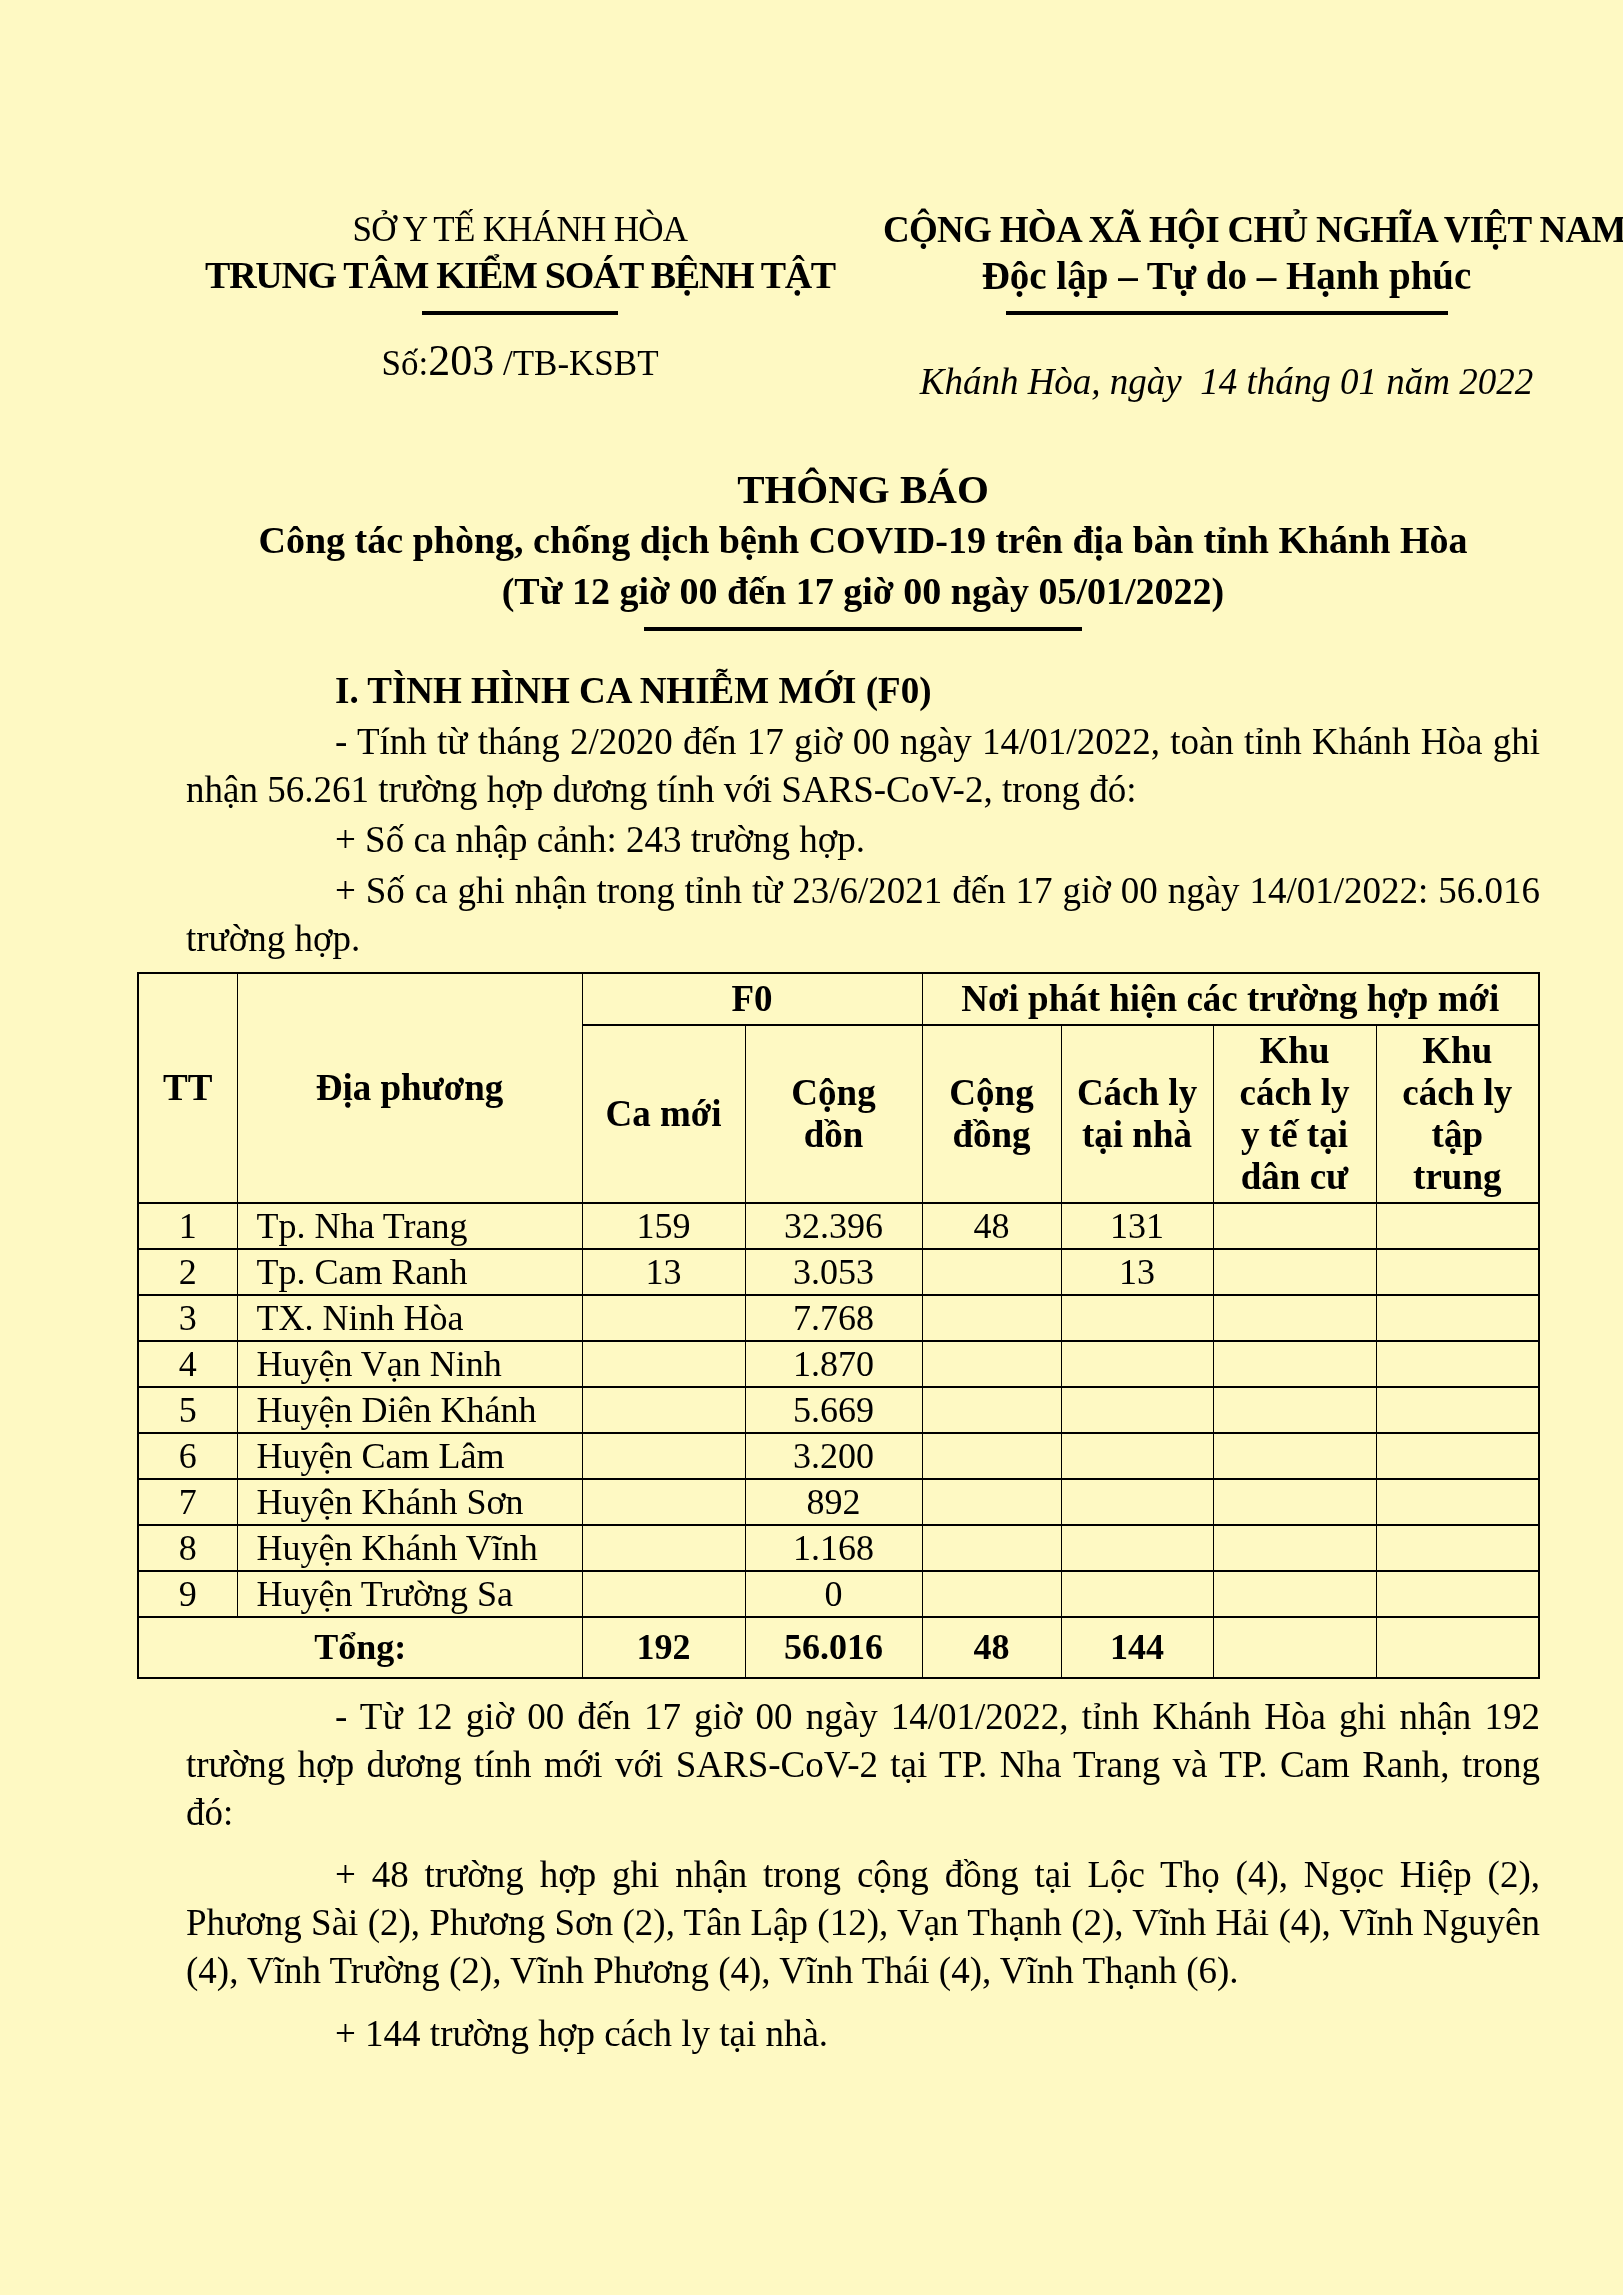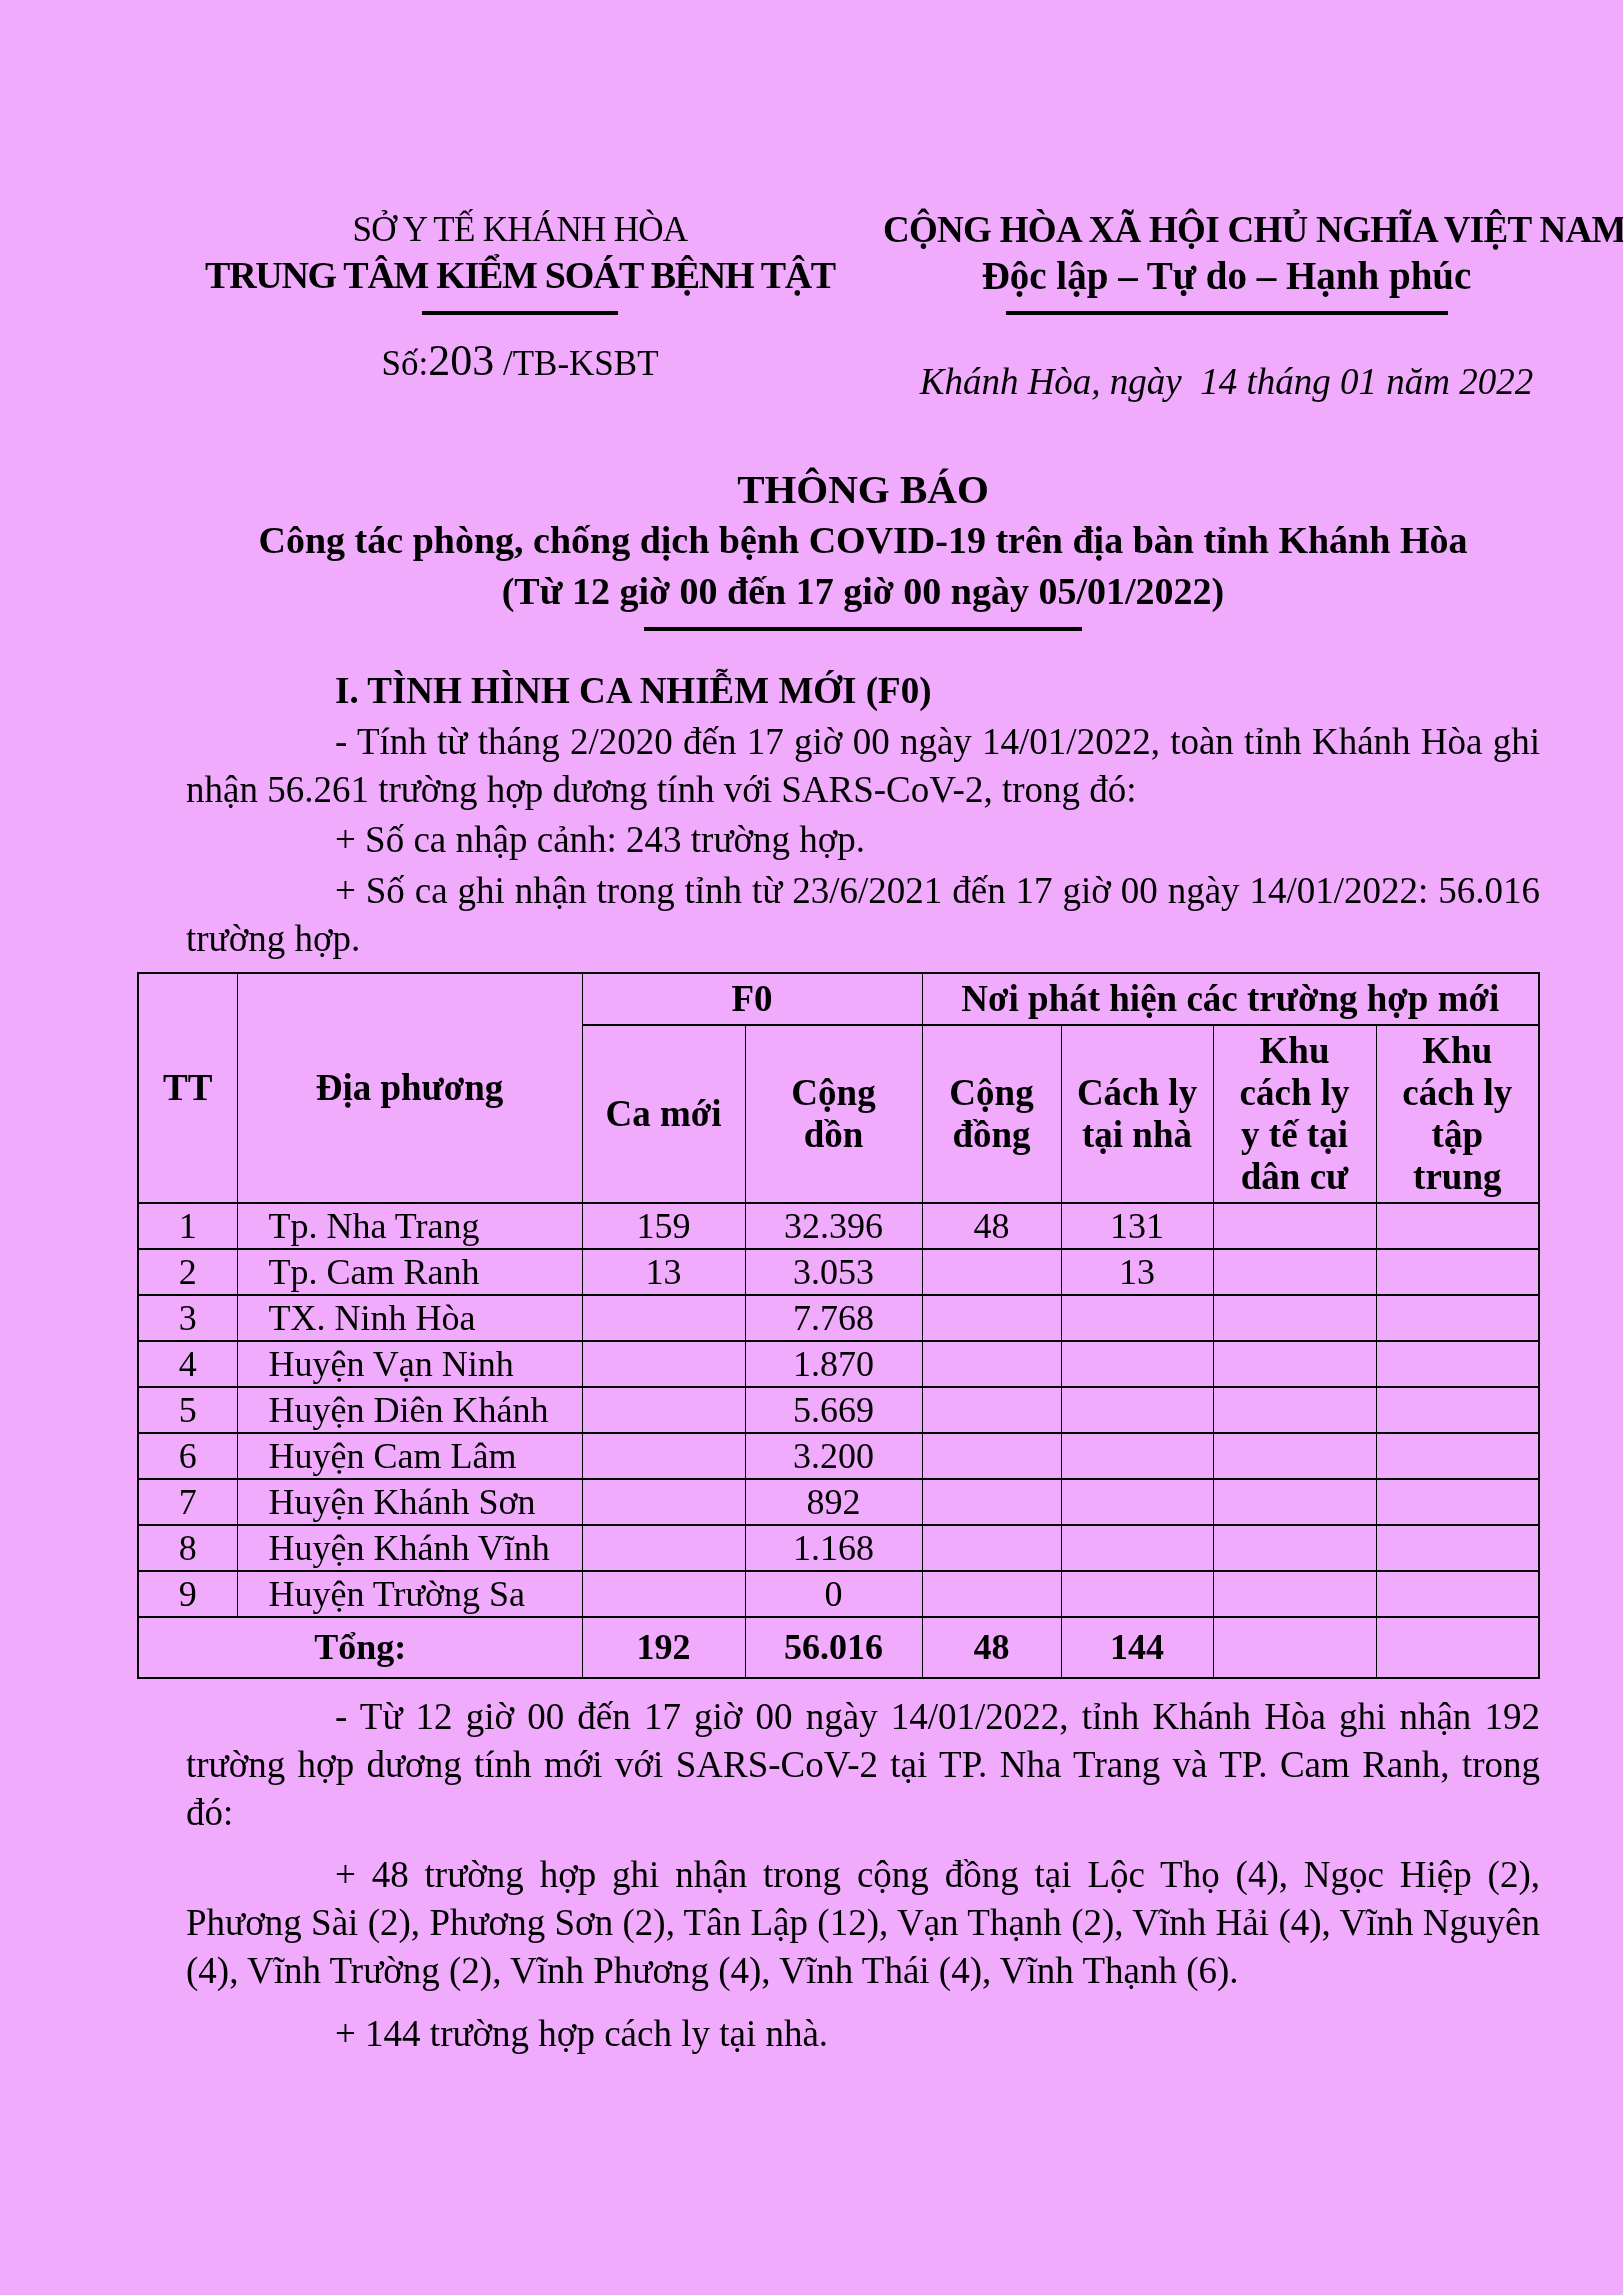--- a/index.html
+++ b/index.html
@@ -6,21 +6,21 @@
   html, body {
     margin: 0; padding: 0;
     background: #ffffff;
     color: #000000;
     font-family: "Liberation Serif", "DejaVu Serif", serif;
   }
   .page {
     position: relative;
     width: 1623px;
     height: 2295px;
-    background: #f0abfc;
+    background: #fef9c3;
     overflow: hidden;
   }
 
   
   .doc-header {
     display: flex;
     margin: 208px 0 0 157px;
   }
   .hdr-left  { width: 726px; text-align: center; }
   .hdr-right { width: 687px; margin-left: 0px; text-align: center; }
@@ -106,21 +106,21 @@
   }
   .th-wrap { white-space: pre-line; }
   .report-table td {
     font-size: 36px;
     height: 46px;
     text-align: center;
     padding: 0 2.6px;
   }
   .report-table td.cell-name {
     text-align: left;
-    padding-left: 31px;
+    padding-left: 19px;
     white-space: nowrap;
   }
   .report-table tr.total-row td {
     font-weight: bold;
     height: 61px;
   }
   .hdr-row-1 th { height: 47px; }
 </style>
 </head>
 <body>

